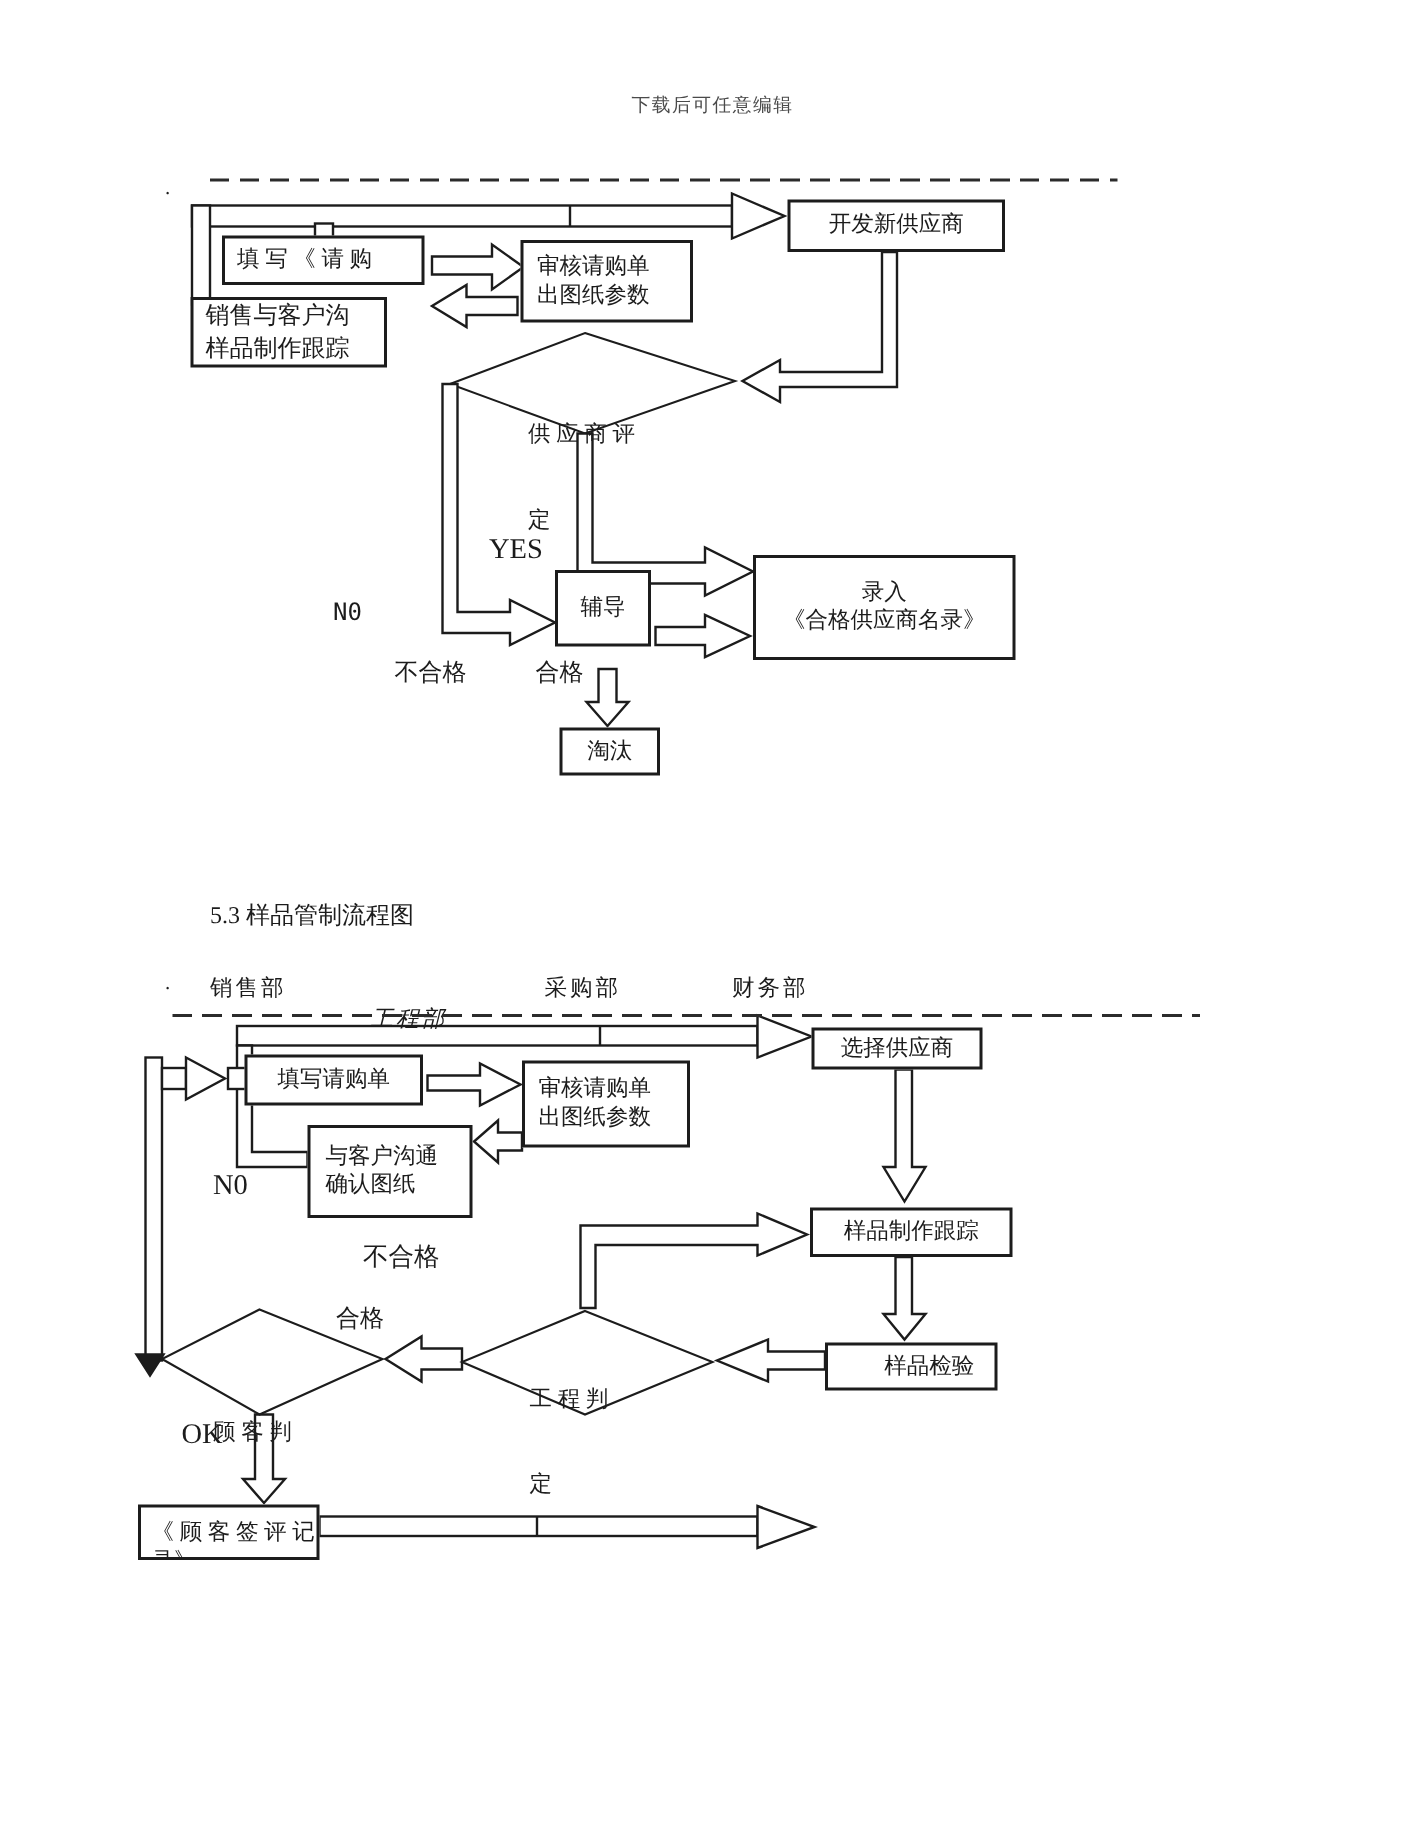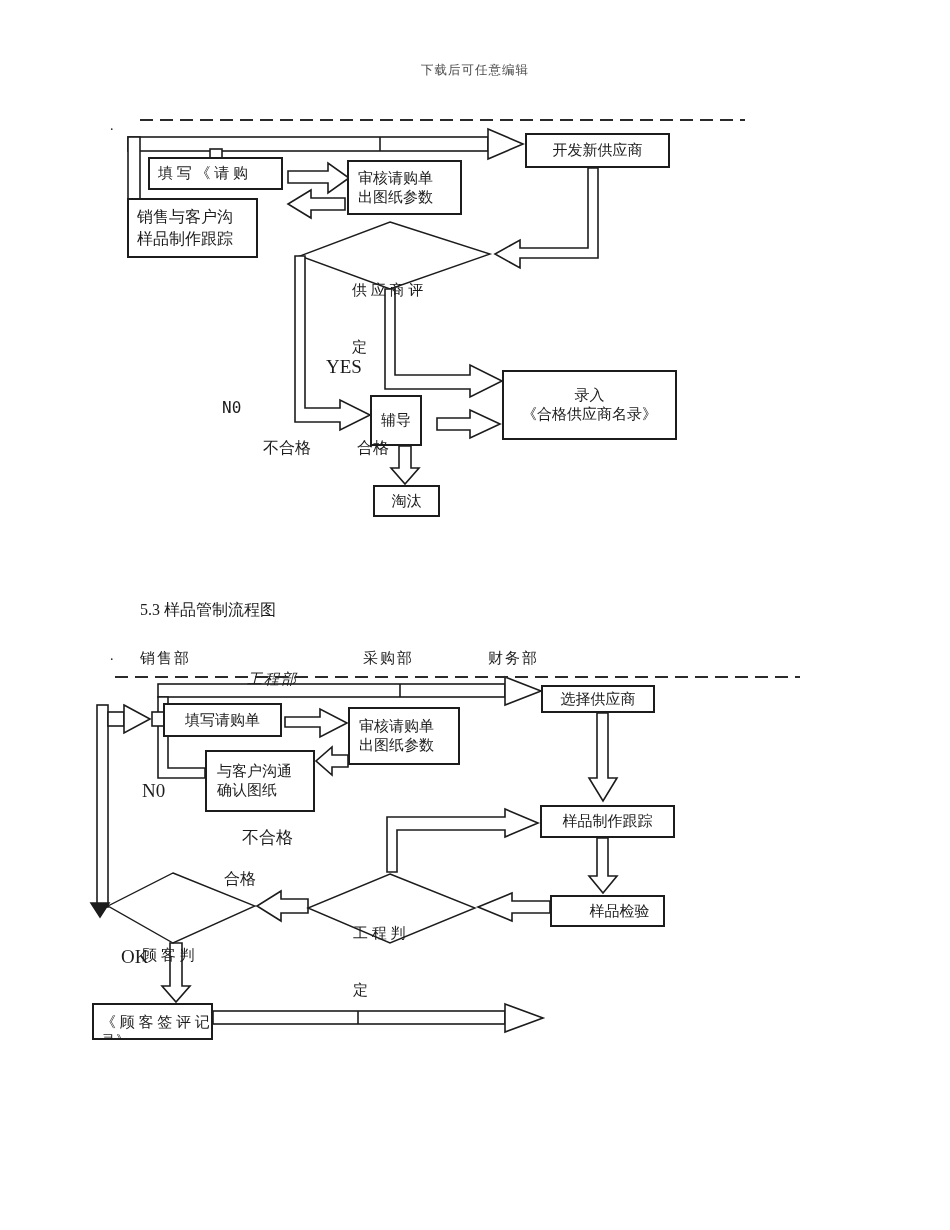--- a/index.html
+++ b/index.html
@@ -100,40 +100,40 @@
 
   <div class="fbox" style="left:148px;top:157px;width:135px;height:33px;padding-left:8px;">
     <span class="line">填 写 《 请 购</span>
   </div>
 
   <div class="fbox" style="left:347px;top:160px;width:115px;height:55px;padding-left:9px;">
     <span class="line">审核请购单</span>
     <span class="line">出图纸参数</span>
   </div>
 
-  <div class="fbox" style="left:127px;top:198px;width:131px;height:60px;padding-left:8px;font-size:16px;line-height:22px;">
+  <div class="fbox" style="left:127px;top:198px;width:131px;height:47px;padding-left:8px;font-size:16px;line-height:22px;">
     <span class="line">销售与客户沟</span>
     <span class="line">样品制作跟踪</span>
   </div>
 
   <div class="fbox center" style="left:525px;top:133px;width:145px;height:35px;">
     <span class="line">开发新供应商</span>
   </div>
 
   <div class="dtext" style="left:352px;top:243px;">
     <span class="line" style="display:block;">供 应 商 评</span>
     <span class="line" style="display:block;">定</span>
   </div>
 
   <div class="fbox center" style="left:502px;top:370px;width:175px;height:70px;">
     <span class="line">录入</span>
     <span class="line">《合格供应商名录》</span>
   </div>
 
-  <div class="fbox center" style="left:370px;top:395px;width:52px;height:51px;">
+  <div class="fbox center" style="left:370px;top:380px;width:64px;height:51px;">
     <span class="line">辅导</span>
   </div>
 
   <div class="fbox center" style="left:373px;top:485px;width:67px;height:32px;">
     <span class="line">淘汰</span>
   </div>
 
   <div class="lbl latin" style="left:326px;top:356px;">YES</div>
   <div class="lbl" style="left:222px;top:398px;font-family:'DejaVu Sans Mono',monospace;">N0</div>
   <div class="lbl" style="left:263px;top:438px;">不合格</div>

